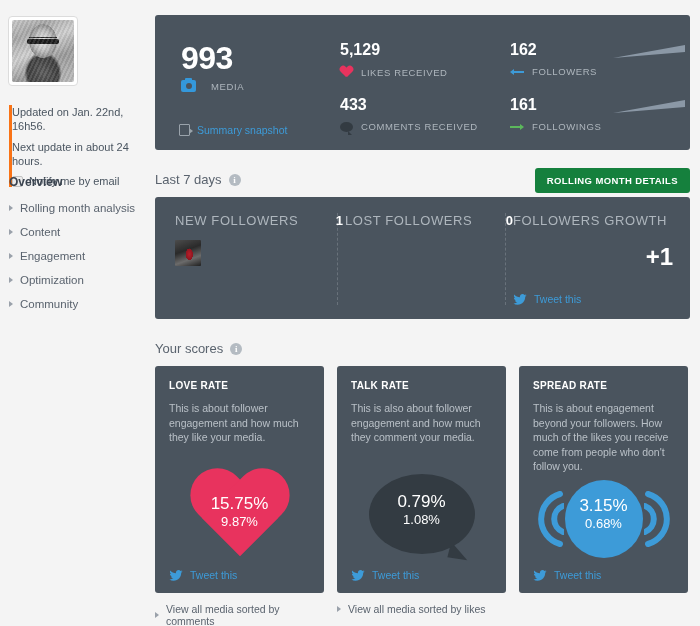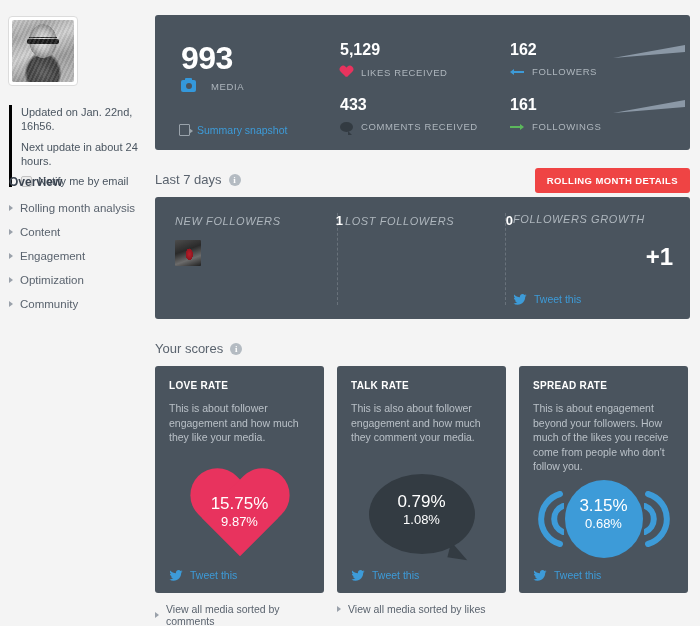--- a/index.html
+++ b/index.html
@@ -37,22 +37,22 @@
     width:52%; height:9%; background:#1c1c1c; border-radius:2px;
     box-shadow: 0 -4px 0 -2px #2a2a2a;
   }
   .avatar-img::after {
     content:""; position:absolute; left:0; top:0; right:0; bottom:0;
     background: repeating-linear-gradient(115deg, rgba(255,255,255,.10) 0 2px, rgba(0,0,0,.06) 2px 4px);
   }
 
   .update-block {
     position: absolute; left: 9px; top: 105px; width: 135px;
-    border-left: 3px solid #000000;
-    padding-left: 9px;
+    border-left: 3px solid #f97316;
+    padding-left: 0;
   }
   .update-line { font-size: 11px; color: #4a5560; line-height: 14px; margin-bottom: 7px; }
   .notify-row { display: flex; align-items: center; gap: 6px; margin-top: 2px; }
   .notify-box {
     width: 11px; height: 11px; background: #ececec;
     border: 1px solid #c2c2c2; border-radius: 2px; flex: 0 0 auto;
   }
   .notify-label { font-size: 11px; color: #4a5560; }
 
   .nav { position: absolute; left: 9px; top: 175px; width: 140px; }
@@ -142,33 +142,33 @@
   
   .sec-head { display: flex; align-items: center; gap: 7px; margin-top: 22px; margin-bottom: 10px; position: relative; }
   .sec-title { font-size: 13px; color: #5a636e; }
   .info-icon {
     width: 12px; height: 12px; border-radius: 50%; background: #b4bbc2; color: #ffffff;
     font-size: 9px; font-weight: bold; line-height: 12px; text-align: center;
     font-family: "Liberation Serif", serif; flex:0 0 auto; cursor: pointer;
   }
   .btn-primary {
     position: absolute; right: 0; top: -4px;
-    background: #ef4444; color: #ffffff; border: none; border-radius: 3px;
+    background: #15803d; color: #ffffff; border: none; border-radius: 3px;
     font-size: 9.5px; font-weight: bold; letter-spacing: 0.4px;
     padding: 7px 12px; cursor: pointer; font-family: "Liberation Sans", sans-serif;
   }
 
   
   .seven-panel { height: 122px; position: relative; }
   .seven-col { position: absolute; top: 16px; height: 92px; }
   .c1 { left: 20px; width: 168px; }
   .c2 { left: 190px; width: 168px; }
   .c3 { left: 358px; width: 160px; }
   .col-head { display: flex; justify-content: space-between; align-items: baseline; }
-  .col-head-label { font-size: 11px; color: #aeb6bd; letter-spacing: 0.6px; font-style: italic; }
+  .col-head-label { font-size: 13px; color: #aeb6bd; letter-spacing: 0.6px; }
   .col-head-num { font-size: 13px; font-weight: bold; color: #ffffff; }
   .divider { position: absolute; top: 16px; width: 0; height: 92px; border-left: 1px dashed #69727b; }
   .d1 { left: 182px; }
   .d2 { left: 350px; }
   .thumb {
     width: 26px; height: 26px; margin-top: 12px; border-radius: 1px;
     background:
       radial-gradient(ellipse 5px 8px at 55% 55%, #b81f2a 0%, #8e1620 70%, transparent 74%),
       linear-gradient(160deg,#4c4c4c 0%,#2a2a2a 40%,#6b6b6b 70%,#1f1f1f 100%);
   }

